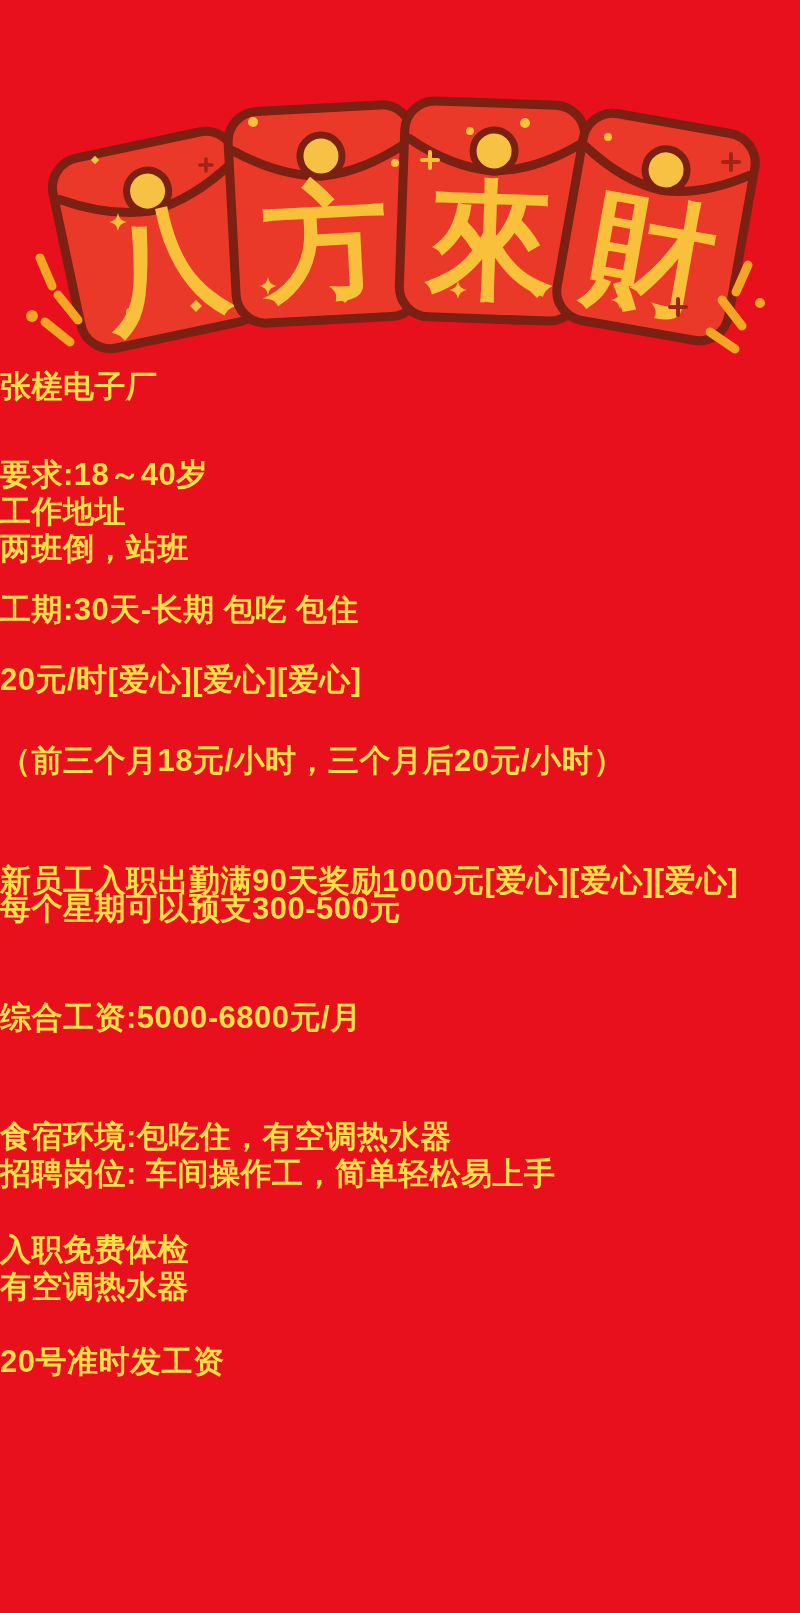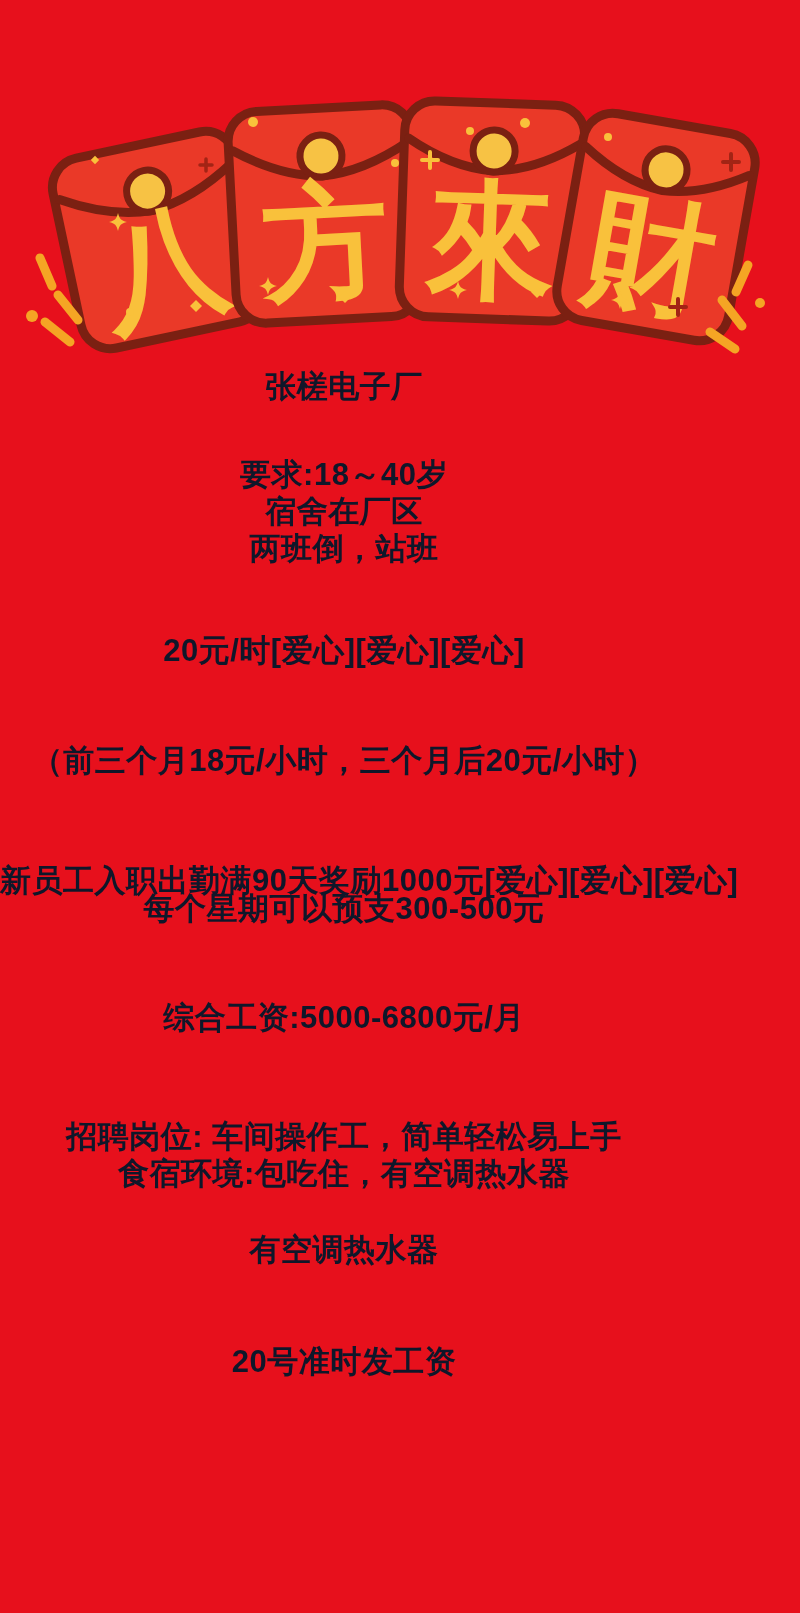--- a/index.html
+++ b/index.html
@@ -19,22 +19,22 @@
   }
   .env-char{
     font-family:"Liberation Sans", sans-serif;
     font-weight:bold;
     text-anchor:middle;
   }
   .tgroup{
     position:absolute;
     left:0;
     width:688px;
-    text-align:center;
-    color:#0f172a;
+    text-align:left;
+    color:#fde047;
     font-size:31px;
     line-height:37px;
     font-weight:600;
     letter-spacing:0.5px;
     white-space:nowrap;
   }
   .tline{display:block;}
 </style>
 </head>
 <body>
@@ -108,26 +108,29 @@
       <circle cx="760" cy="303" r="5" stroke="none"></circle>
     </g>
   </svg>
 
   <div class="tgroup" style="top:368px">
     <span class="tline">张槎电子厂</span>
   </div>
 
   <div class="tgroup" style="top:456px">
     <span class="tline">要求:18～40岁</span>
-    <span class="tline">宿舍在厂区</span>
+    <span class="tline">工作地址</span>
     <span class="tline">两班倒，站班</span>
   </div>
 
+  <div class="tgroup" style="top:591px">
+    <span class="tline">工期:30天-长期 包吃 包住</span>
+  </div>
 
-  <div class="tgroup" style="top:632px">
+  <div class="tgroup" style="top:661px">
     <span class="tline">20元/时[爱心][爱心][爱心]</span>
   </div>
 
   <div class="tgroup" style="top:742px">
     <span class="tline">（前三个月18元/小时，三个月后20元/小时）</span>
   </div>
 
   <div class="tgroup" style="top:862px">
     <span class="tline">新员工入职出勤满90天奖励1000元[爱心][爱心][爱心]</span>
   </div>
@@ -135,25 +138,26 @@
   <div class="tgroup" style="top:890px">
     <span class="tline">每个星期可以预支300-500元</span>
   </div>
 
   <div class="tgroup" style="top:999px">
     <span class="tline">综合工资:5000-6800元/月</span>
   </div>
 
 
   <div class="tgroup" style="top:1118px">
+    <span class="tline">食宿环境:包吃住，有空调热水器</span>
     <span class="tline">招聘岗位: 车间操作工，简单轻松易上手</span>
-    <span class="tline">食宿环境:包吃住，有空调热水器</span>
   </div>
 
   <div class="tgroup" style="top:1231px">
+    <span class="tline">入职免费体检</span>
     <span class="tline">有空调热水器</span>
   </div>
 
   <div class="tgroup" style="top:1343px">
     <span class="tline">20号准时发工资</span>
   </div>
 
 
 </div>
 

